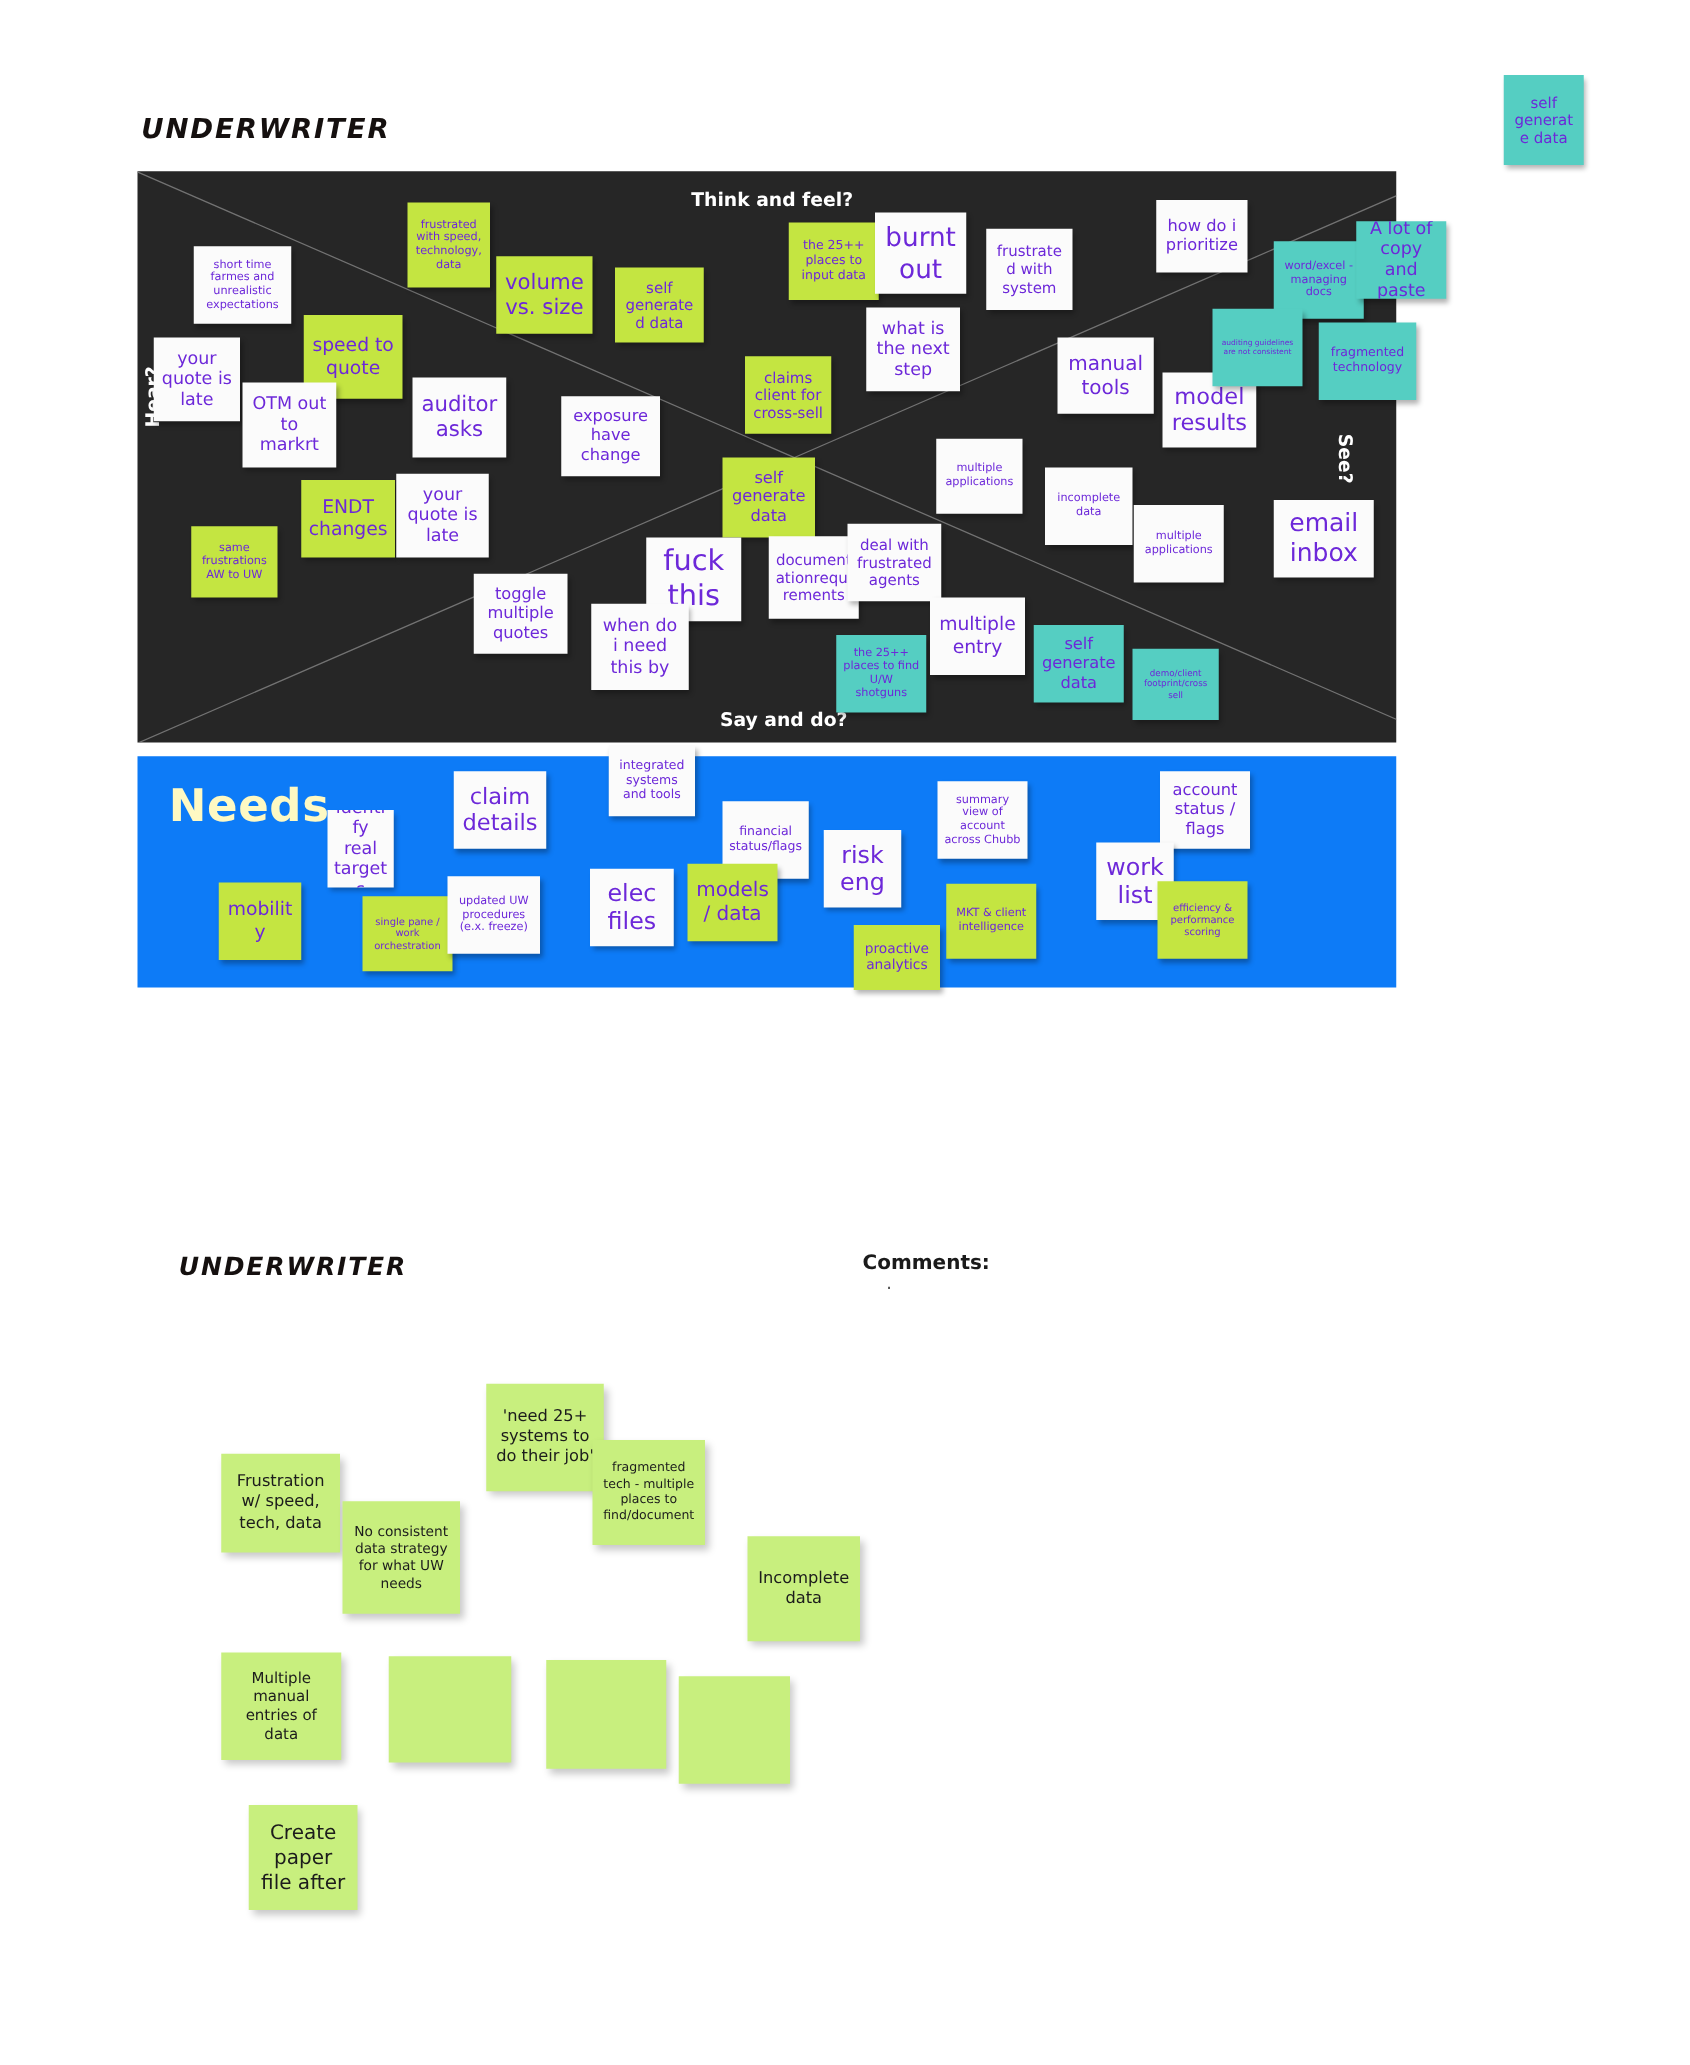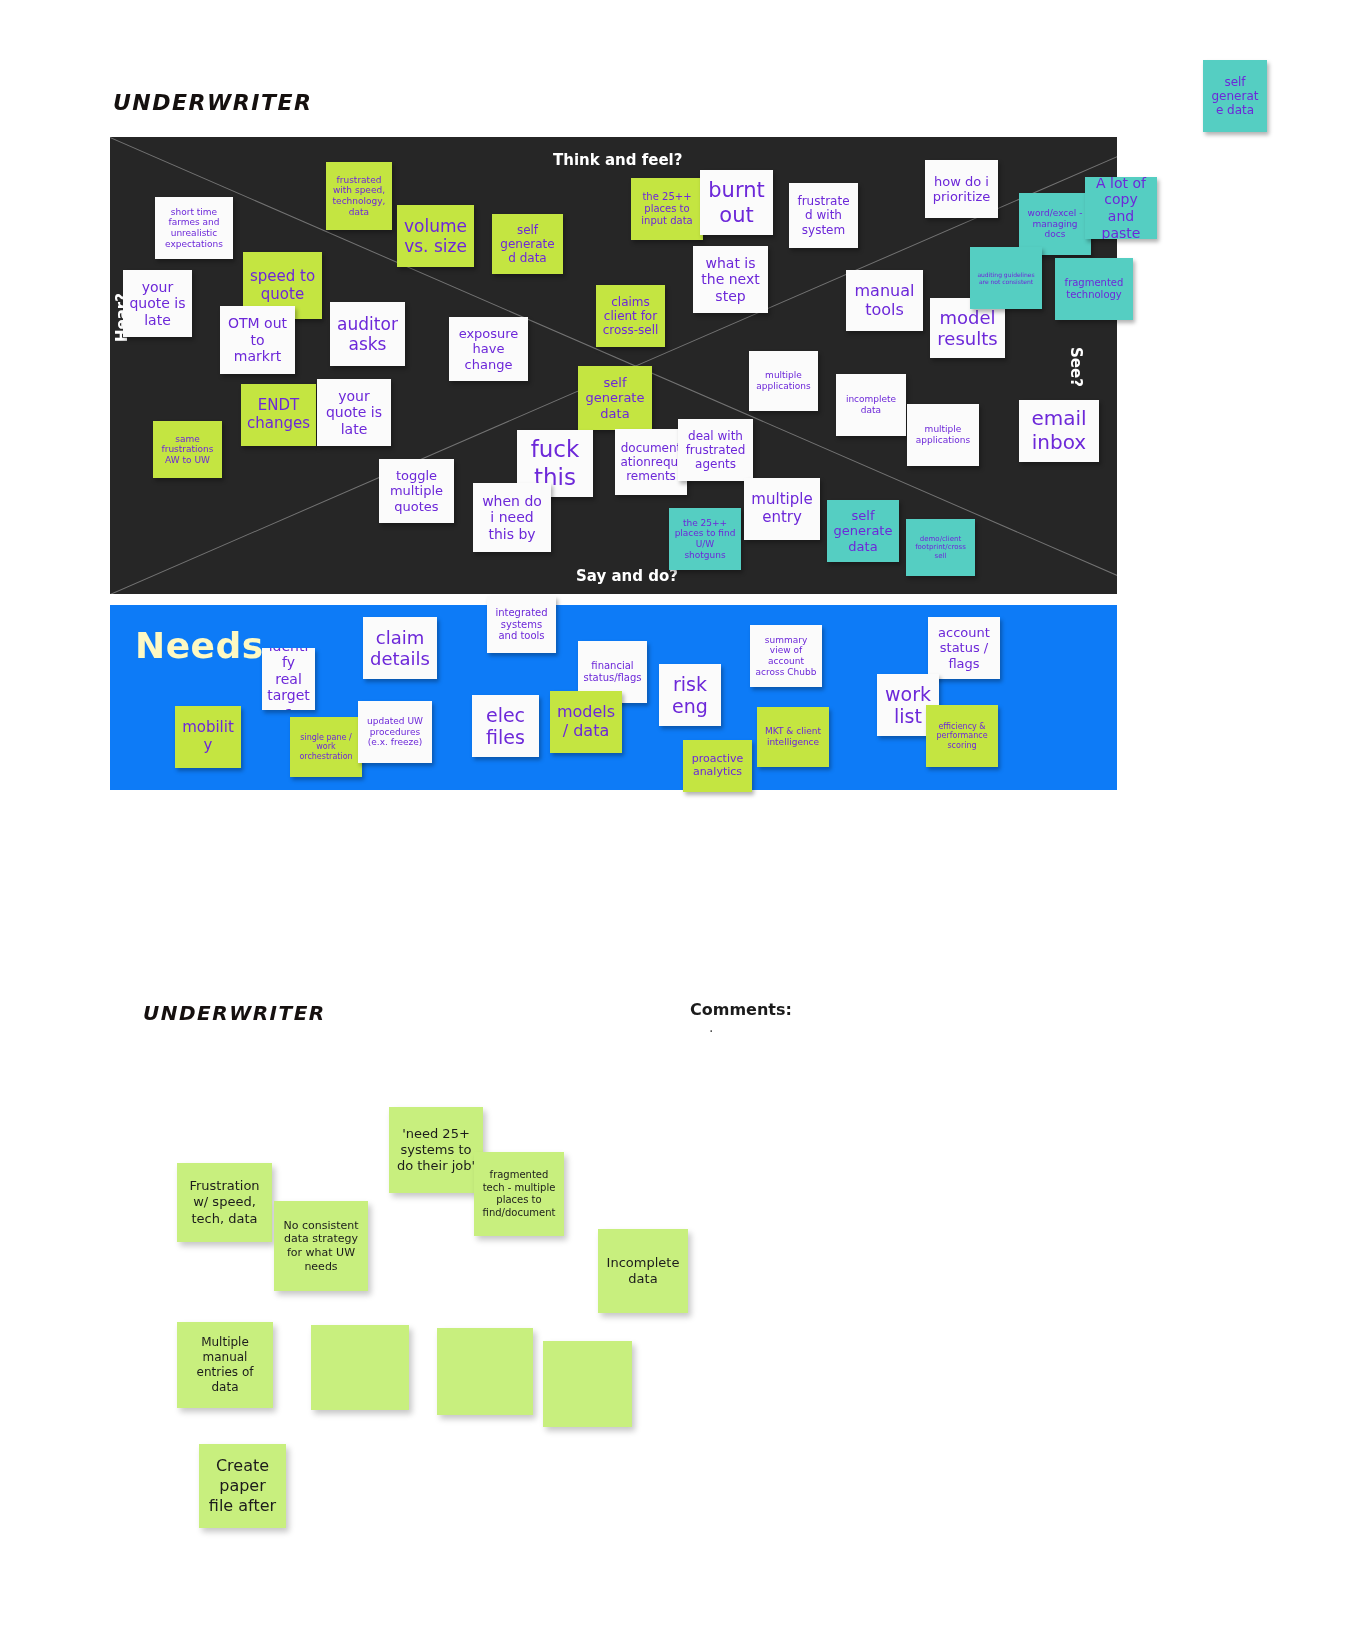--- a/index.html
+++ b/index.html
@@ -147,21 +147,21 @@
       </div>
       <div class="note teal" style="left: 1085px; top: 177px; width: 72px; height: 62px; font-size: 14px;">
         <span>A lot of copy and paste</span>
       </div>
       <div class="note green" style="left: 243px; top: 252px; width: 79px; height: 67px; font-size: 15px;">
         <span>speed to quote</span>
       </div>
       <div class="note white" style="left: 123px; top: 270px; width: 69px; height: 67px; font-size: 14px;">
         <span>your quote is late</span>
       </div>
-      <div class="note white" style="left: 194px; top: 306px; width: 75px; height: 68px; font-size: 14px; margin-left: 26px;">
+      <div class="note white" style="left: 194px; top: 306px; width: 75px; height: 68px; font-size: 14px;">
         <span>OTM out to markrt</span>
       </div>
       <div class="note white" style="left: 330px; top: 302px; width: 75px; height: 64px; font-size: 17px;">
         <span>auditor asks</span>
       </div>
       <div class="note white" style="left: 449px; top: 317px; width: 79px; height: 64px; font-size: 13px;">
         <span>exposure have change</span>
       </div>
       <div class="note white" style="left: 693px; top: 246px; width: 75px; height: 67px; font-size: 14px;">
         <span>what is the next step</span>

